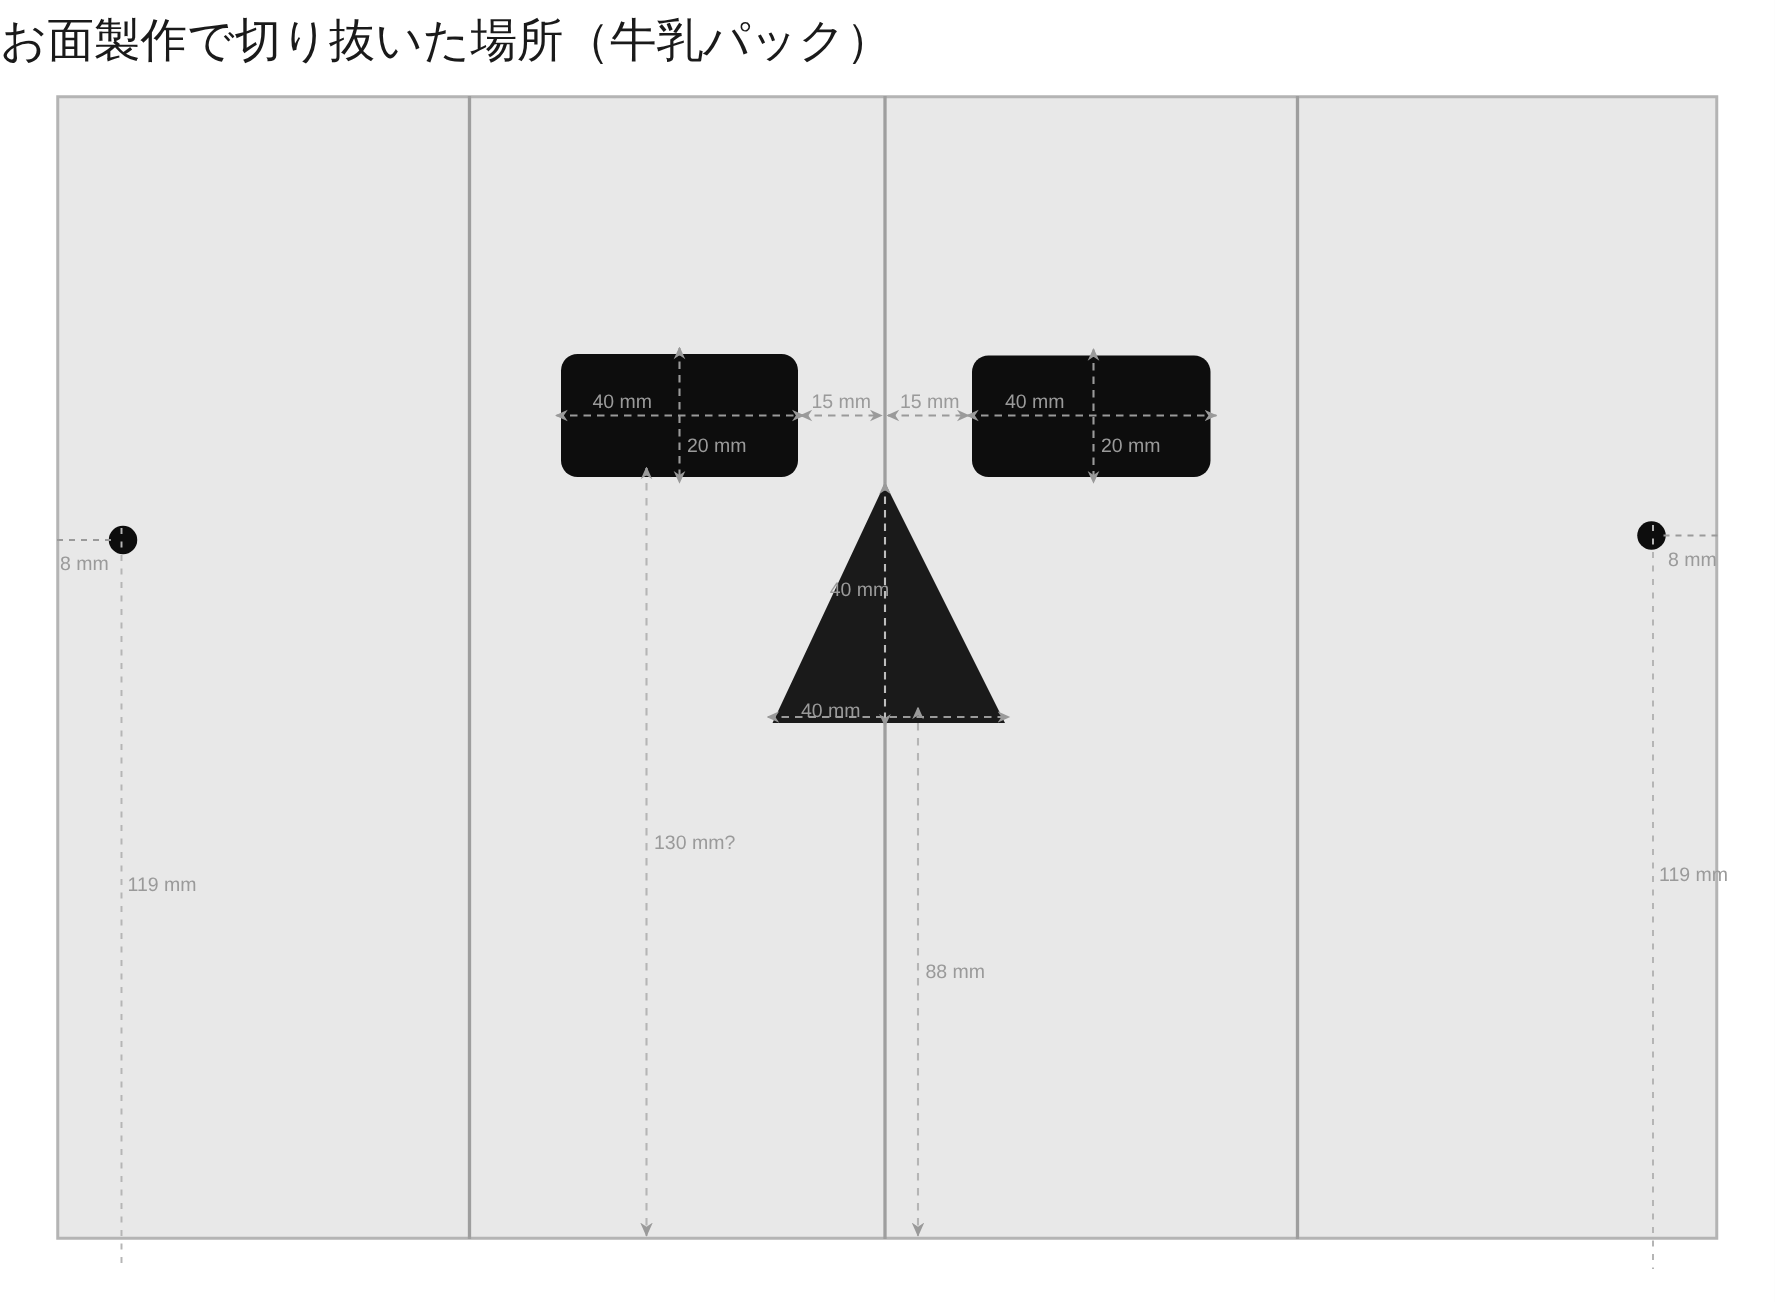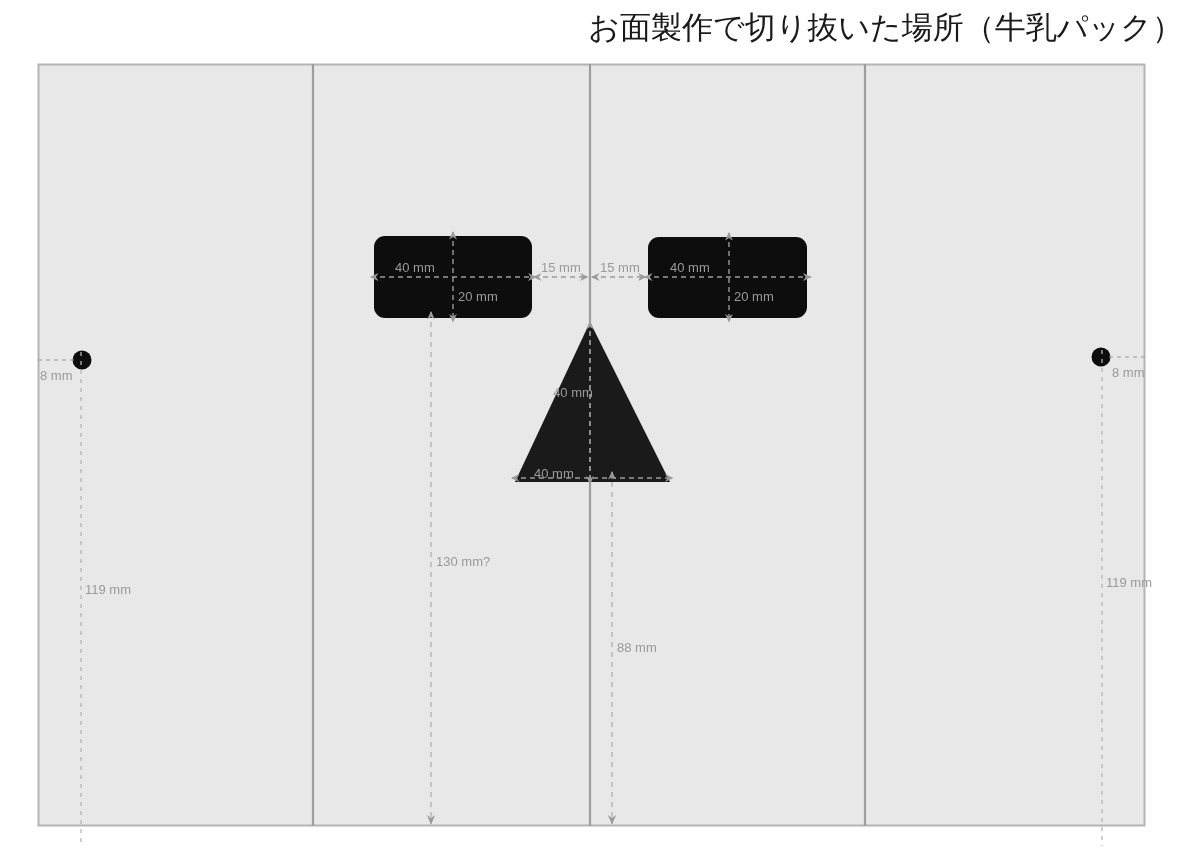--- a/index.html
+++ b/index.html
@@ -18,21 +18,21 @@
     position: relative;
     width: 1183px;
     height: 868px;
     background: #ffffff;
   }
   #title {
     position: absolute;
     top: 8px;
     left: 0;
     width: 1183px;
-    text-align: right;
+    text-align: left;
     font-size: 31px;
     line-height: 38px;
     color: #1a1a1a;
     font-family: "DejaVu Sans", "Liberation Sans", sans-serif;
     font-weight: 400;
     letter-spacing: 0px;
     white-space: nowrap;
   }
   svg.diagram {
     position: absolute;

